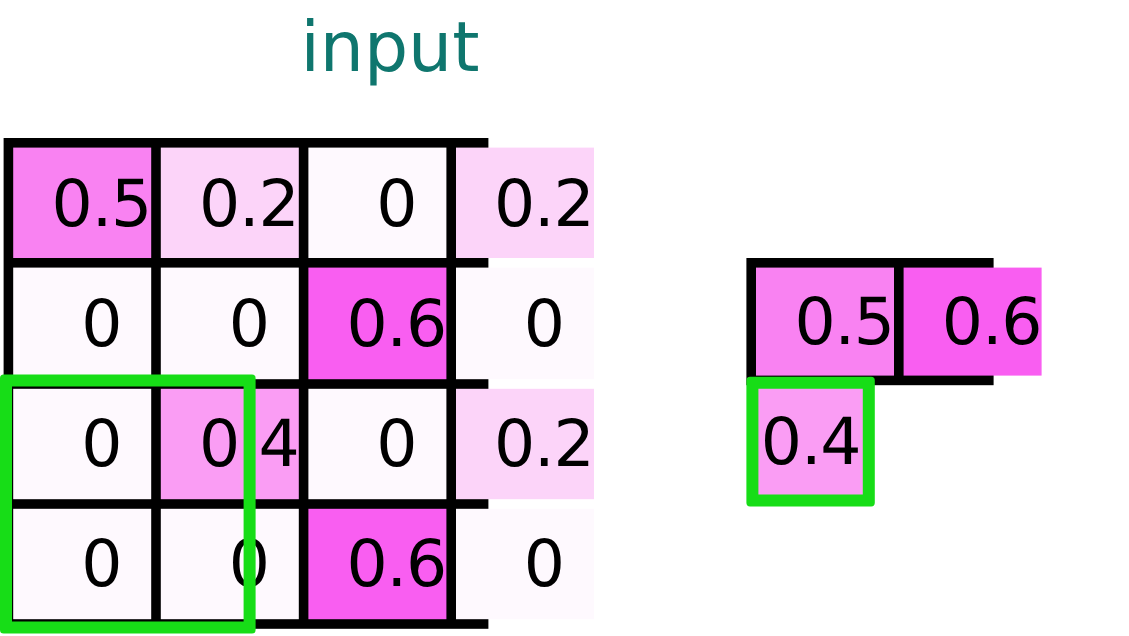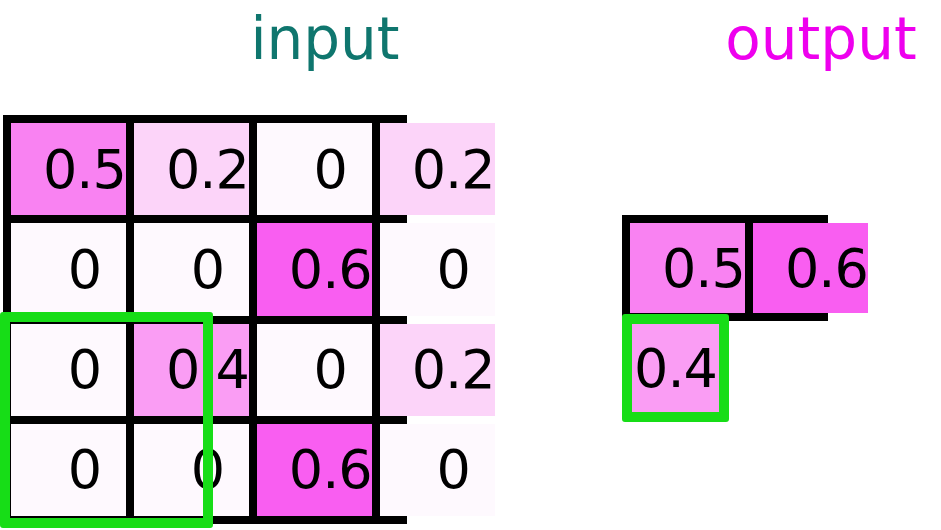--- a/index.html
+++ b/index.html
@@ -91,21 +91,20 @@
     color: #000000;
     letter-spacing: -1px;
     z-index: 2;
   }
 </style>
 </head>
 <body>
 
 <div id="stage">
   <div id="title-input" class="fig-title" style="color: #0f766e;">input</div>
-  <div id="title-output" class="fig-title" style="color: rgb(238, 0, 238);">output</div>
 
   <div id="input-grid" class="pgrid">
       <div class="cell" style="background: rgb(249, 130, 242); color: rgb(0, 0, 0);">0.5</div>
       <div class="cell" style="background: rgb(252, 212, 249); color: rgb(0, 0, 0);">0.2</div>
       <div class="cell" style="background: rgb(254, 249, 254); color: rgb(0, 0, 0);">0</div>
       <div class="cell" style="background: rgb(252, 212, 249); color: rgb(0, 0, 0);">0.2</div>
       <div class="cell" style="background: rgb(254, 249, 254); color: rgb(0, 0, 0);">0</div>
       <div class="cell" style="background: rgb(254, 249, 254); color: rgb(0, 0, 0);">0</div>
       <div class="cell" style="background: rgb(249, 94, 241); color: rgb(0, 0, 0);">0.6</div>
       <div class="cell" style="background: rgb(254, 249, 254); color: rgb(0, 0, 0);">0</div>

